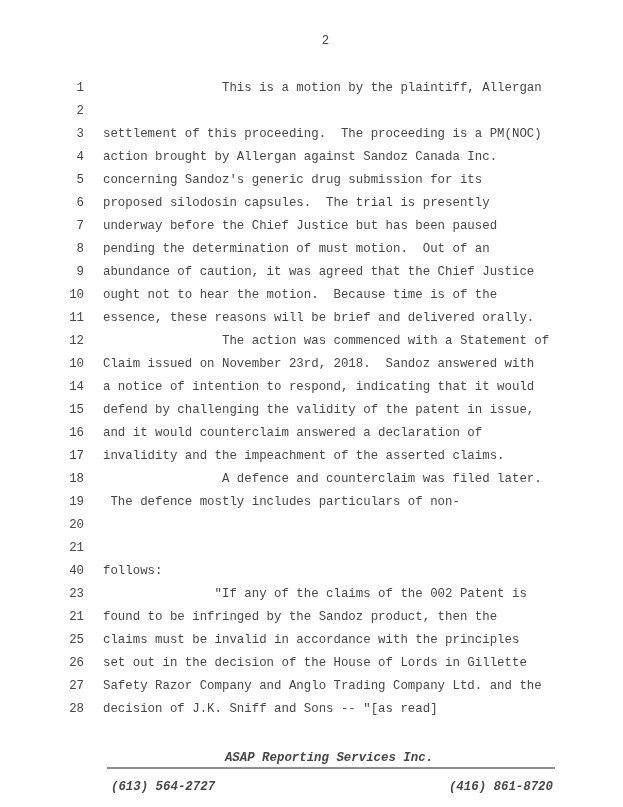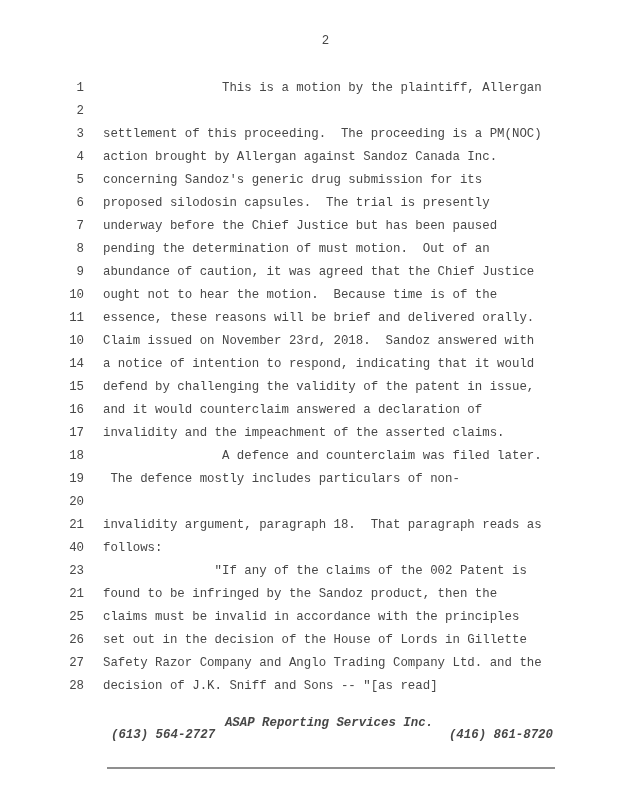--- a/index.html
+++ b/index.html
@@ -40,40 +40,40 @@
     white-space: pre;
   }
   .txt {
     position: absolute;
     left: 103px;
     top: 0;
     white-space: pre;
   }
   .footer-company {
     position: absolute;
-    top: 712px;
+    top: 747px;
     left: 103px;
     width: 452px;
     line-height: 23px;
     text-align: center;
     font-weight: bold;
     font-style: italic;
     white-space: pre;
   }
   .footer-rule {
     position: absolute;
     top: 767px;
     left: 107px;
     width: 448px;
     height: 2px;
     background: #8f8f8f;
   }
   .footer-phones {
     position: absolute;
-    top: 724px;
+    top: 776px;
     left: 111px;
     width: 442px;
     line-height: 23px;
     display: flex;
     justify-content: space-between;
     font-weight: bold;
     font-style: italic;
     white-space: pre;
   }
 </style>
@@ -89,29 +89,30 @@
       <div class="line"><span class="num">2</span></div>
       <div class="line"><span class="num">3</span><span class="txt">settlement of this proceeding.  The proceeding is a PM(NOC)</span></div>
       <div class="line"><span class="num">4</span><span class="txt">action brought by Allergan against Sandoz Canada Inc.</span></div>
       <div class="line"><span class="num">5</span><span class="txt">concerning Sandoz's generic drug submission for its</span></div>
       <div class="line"><span class="num">6</span><span class="txt">proposed silodosin capsules.  The trial is presently</span></div>
       <div class="line"><span class="num">7</span><span class="txt">underway before the Chief Justice but has been paused</span></div>
       <div class="line"><span class="num">8</span><span class="txt">pending the determination of must motion.  Out of an</span></div>
       <div class="line"><span class="num">9</span><span class="txt">abundance of caution, it was agreed that the Chief Justice</span></div>
       <div class="line"><span class="num">10</span><span class="txt">ought not to hear the motion.  Because time is of the</span></div>
       <div class="line"><span class="num">11</span><span class="txt">essence, these reasons will be brief and delivered orally.</span></div>
+      <div class="line"><span class="num">12</span><span class="txt">                The action was commenced with a Statement of</span></div>
       <div class="line"><span class="num">10</span><span class="txt">Claim issued on November 23rd, 2018.  Sandoz answered with</span></div>
       <div class="line"><span class="num">14</span><span class="txt">a notice of intention to respond, indicating that it would</span></div>
       <div class="line"><span class="num">15</span><span class="txt">defend by challenging the validity of the patent in issue,</span></div>
       <div class="line"><span class="num">16</span><span class="txt">and it would counterclaim answered a declaration of</span></div>
       <div class="line"><span class="num">17</span><span class="txt">invalidity and the impeachment of the asserted claims.</span></div>
       <div class="line"><span class="num">18</span><span class="txt">                A defence and counterclaim was filed later.</span></div>
       <div class="line"><span class="num">19</span><span class="txt"> The defence mostly includes particulars of non-</span></div>
       <div class="line"><span class="num">20</span></div>
-      <div class="line"><span class="num">21</span><span class="txt">invalidity argument, paragraph 18.  That paragraph reads as</span></div>
+      <div class="line"><span class="num">21</span></div>
       <div class="line"><span class="num">40</span><span class="txt">follows:</span></div>
       <div class="line"><span class="num">23</span><span class="txt">               "If any of the claims of the 002 Patent is</span></div>
       <div class="line"><span class="num">21</span><span class="txt">found to be infringed by the Sandoz product, then the</span></div>
       <div class="line"><span class="num">25</span><span class="txt">claims must be invalid in accordance with the principles</span></div>
       <div class="line"><span class="num">26</span><span class="txt">set out in the decision of the House of Lords in Gillette</span></div>
       <div class="line"><span class="num">27</span><span class="txt">Safety Razor Company and Anglo Trading Company Ltd. and the</span></div>
       <div class="line"><span class="num">28</span><span class="txt">decision of J.K. Sniff and Sons -- "[as read]</span></div>
     </div>
 
   <div class="footer-company">ASAP Reporting Services Inc.</div>

